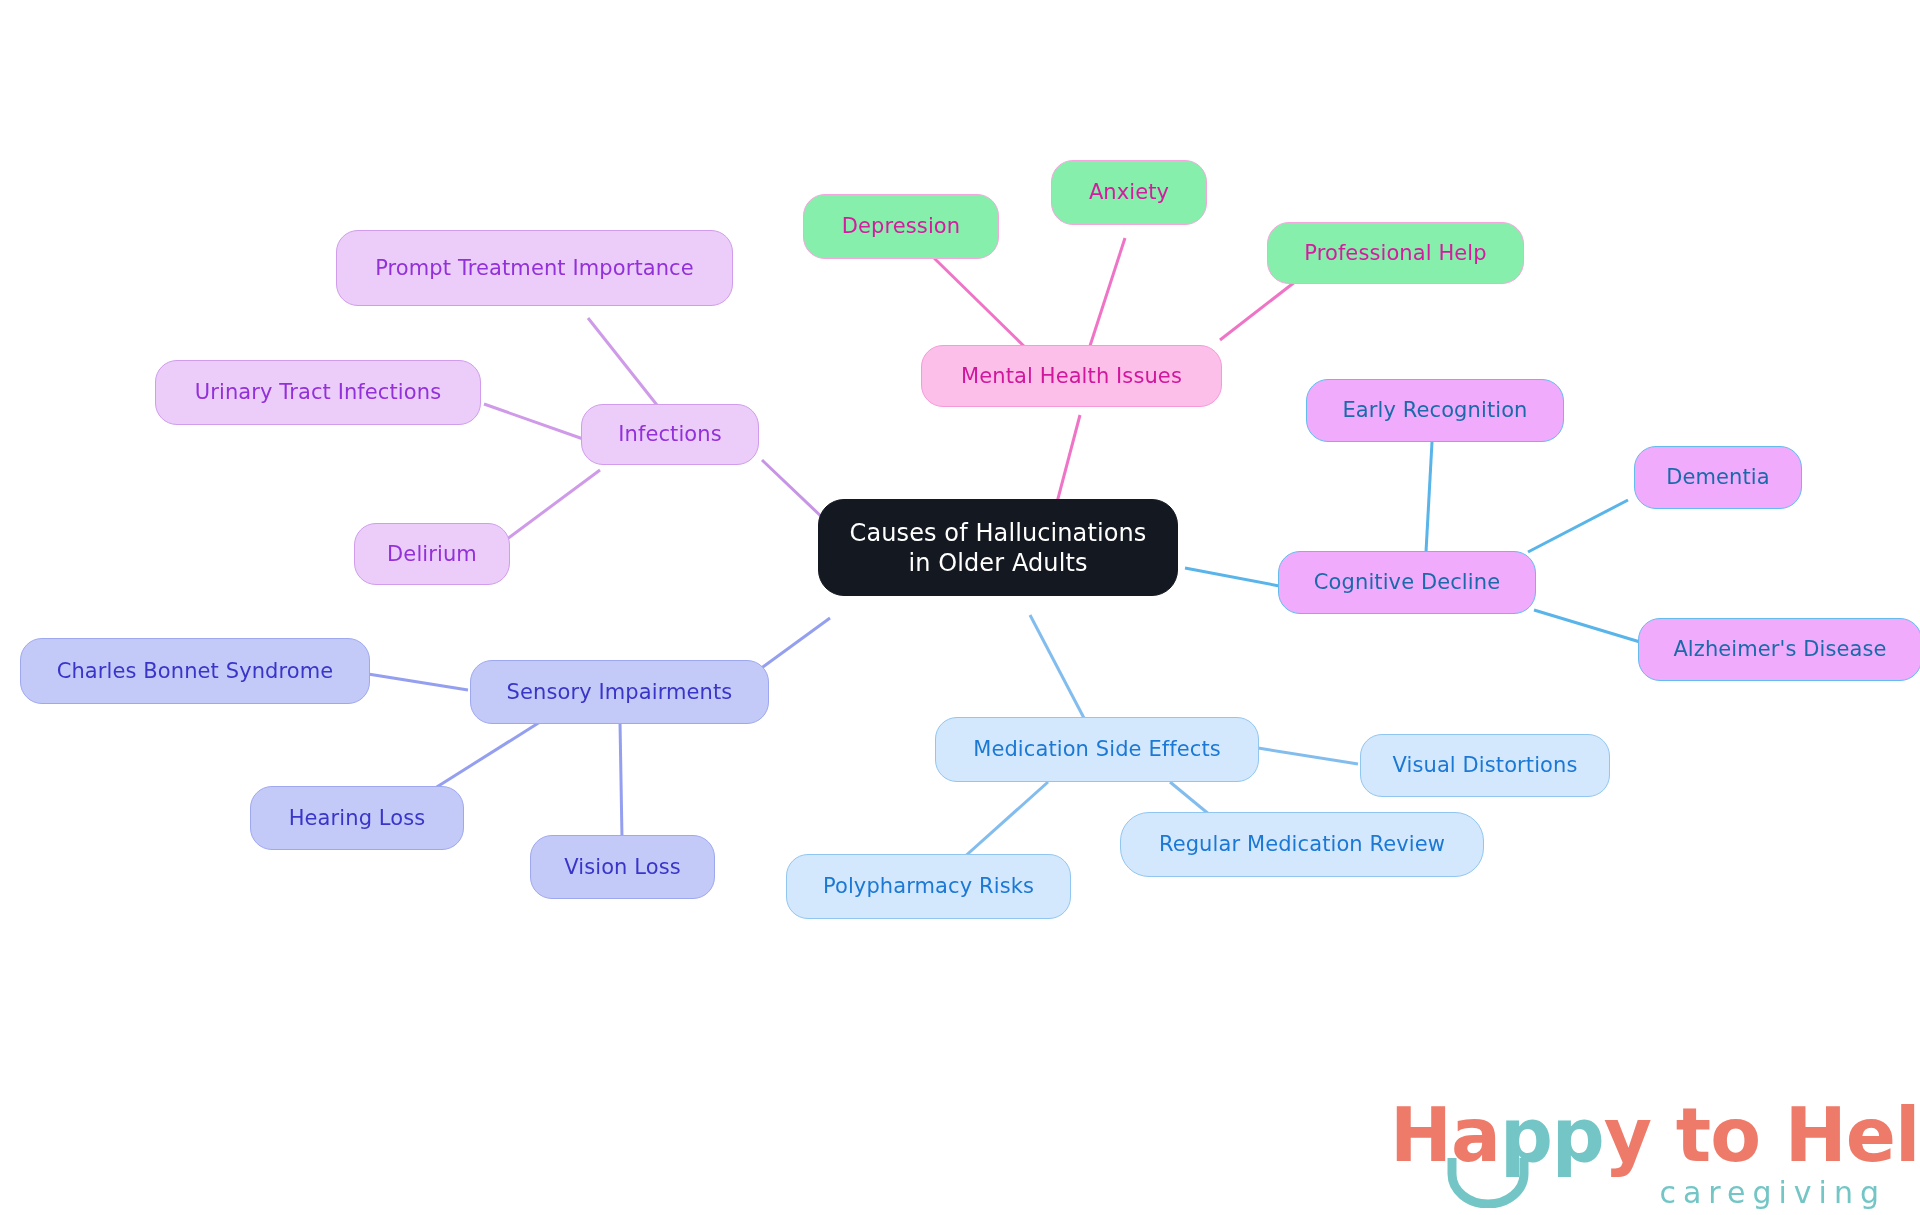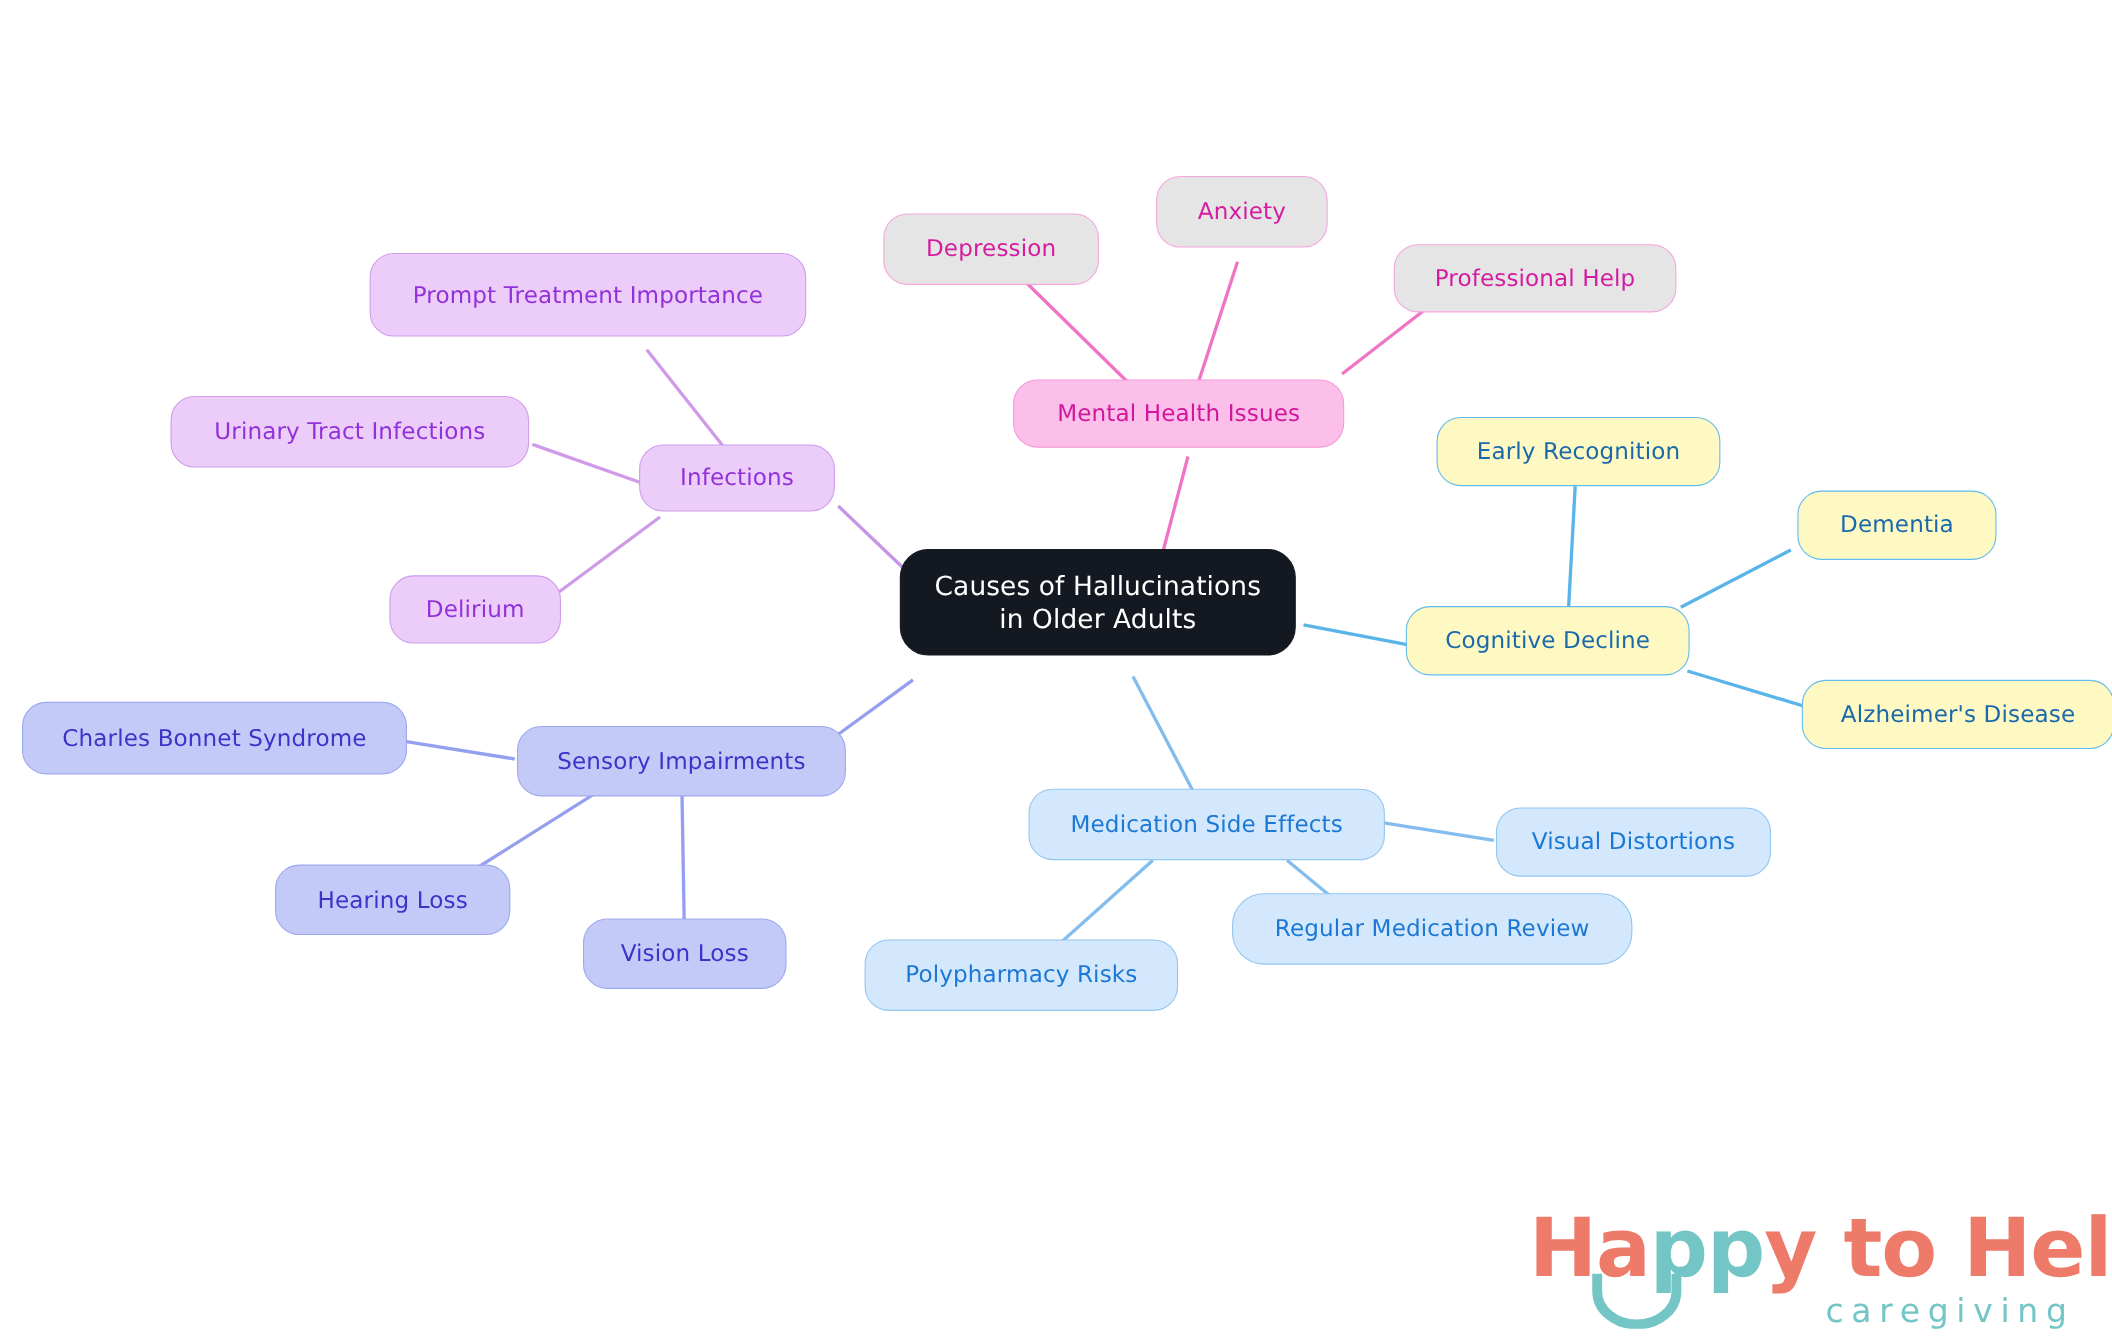--- a/index.html
+++ b/index.html
@@ -35,30 +35,30 @@
     border-color:#141821;
     color:#ffffff;
     border-radius:26px;
     font-size:24px;
     white-space:normal;
     padding:0 22px;
   }
 
   
   .c-pink      {background:#fbbfe9; border-color:#f59ad9; color:#d1179c;}
-  .c-pink-lt   {background:#e5e5e5; border-color:#f6a6de; color:#d51ba0;}
+  .c-pink-lt   {background:#86efac; border-color:#f6a6de; color:#d51ba0;}
 
   
   .c-violet    {background:#eccdf9; border-color:#d09ceb; color:#9231d9;}
 
   
   .c-peri      {background:#c4caf8; border-color:#9ea8ef; color:#3a35c9;}
 
   
-  .c-blue      {background:#fef9c3; border-color:#63bbee; color:#1a6aab;}
+  .c-blue      {background:#f0abfc; border-color:#63bbee; color:#1a6aab;}
 
   
   .c-bluelt    {background:#d3e8fc; border-color:#91c6f1; color:#1b78d4;}
 
   
   #logo{position:absolute;z-index:3;}
   .logo-word{
     font-family:"DejaVu Sans", sans-serif;
     font-weight:bold;
     font-size:74px;
@@ -145,21 +145,21 @@
   <div class="node c-pink-lt" style="left:1267px;top:222px;width:257px;height:62px;font-size:21px;">
     <span>Professional Help</span>
   </div>
 
   <div class="node c-blue" style="left:1278px;top:551px;width:258px;height:63px;font-size:21px;">
     <span>Cognitive Decline</span>
   </div>
   <div class="node c-blue" style="left:1306px;top:379px;width:258px;height:63px;font-size:21px;">
     <span>Early Recognition</span>
   </div>
-  <div class="node c-blue" style="left:1634px;top:446px;width:181px;height:63px;font-size:21px;">
+  <div class="node c-blue" style="left:1634px;top:446px;width:168px;height:63px;font-size:21px;">
     <span>Dementia</span>
   </div>
   <div class="node c-blue" style="left:1638px;top:618px;width:284px;height:63px;font-size:21px;">
     <span>Alzheimer's Disease</span>
   </div>
 
   <div class="node c-bluelt" style="left:935px;top:717px;width:324px;height:65px;font-size:21px;">
     <span>Medication Side Effects</span>
   </div>
   <div class="node c-bluelt" style="left:1360px;top:734px;width:250px;height:63px;font-size:21px;justify-content:center;">

